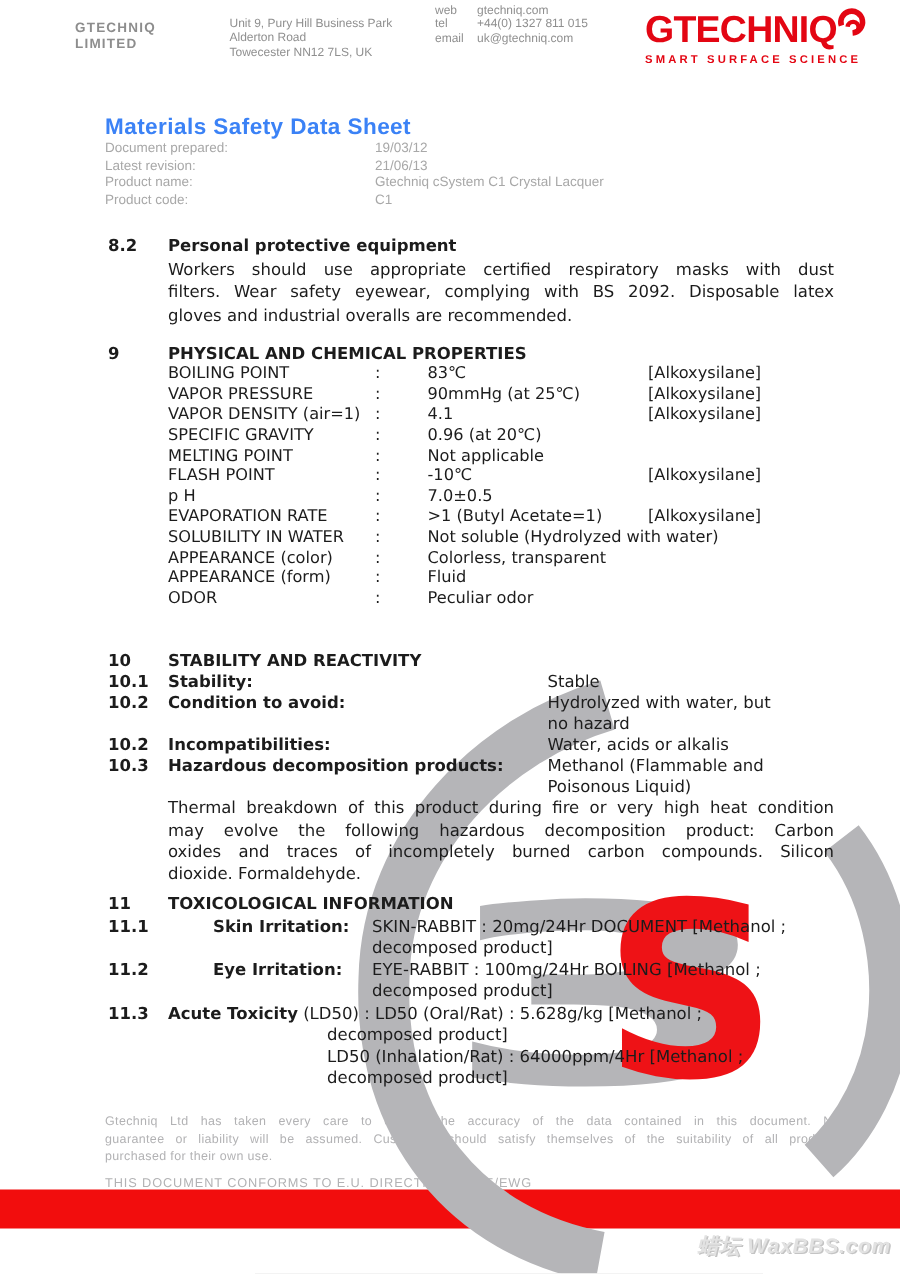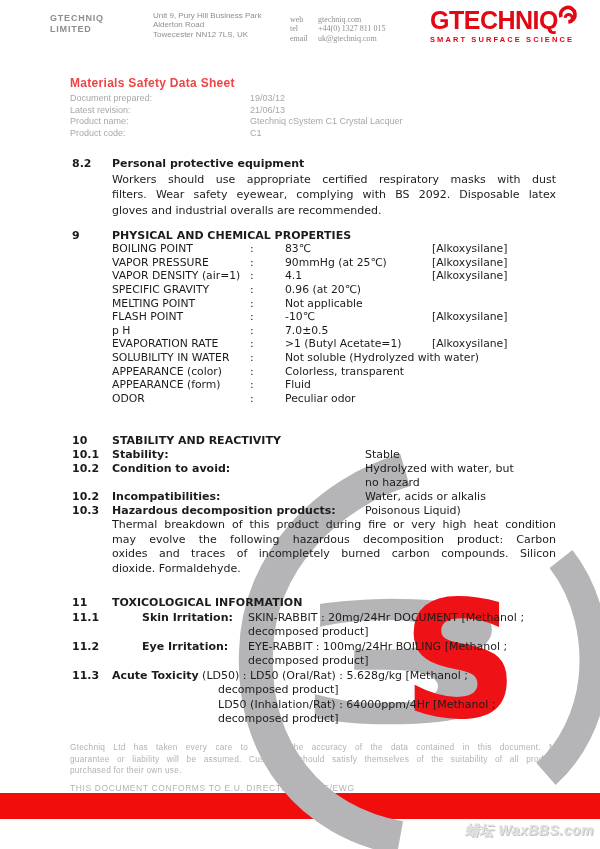--- a/index.html
+++ b/index.html
@@ -9,33 +9,33 @@
 
   
   .under-layer{position:absolute;inset:0;z-index:1;}
   .wm-layer{position:absolute;inset:0;z-index:2;pointer-events:none;}
   .content-layer{position:absolute;inset:0;z-index:3;}
 
   
   .co-name{left:50px;top:13px;font-family:"Liberation Sans",sans-serif;font-size:9px;font-weight:bold;
            color:#8d8d8d;letter-spacing:0.8px;line-height:10.5px;}
   .addr{left:153px;top:11px;font-family:"Liberation Sans",sans-serif;font-size:8px;color:#8f8f8f;line-height:9.4px;}
-  .contact{left:290px;top:15px;font-family:Liberation Serif, serif;font-size:8px;color:#8f8f8f;line-height:9.4px;}
+  .contact{left:290px;top:2px;font-family:Liberation Sans, sans-serif;font-size:8px;color:#8f8f8f;line-height:9.4px;}
   .contact .lbl{display:inline-block;width:28px;}
   .logo{left:430px;top:8px;width:168px;}
   .logo-row{display:flex;align-items:flex-start;}
   .logo-text{font-family:"Liberation Sans",sans-serif;font-weight:bold;font-size:25px;color:#e30613;
              letter-spacing:-0.5px;line-height:25px;}
   .logo-swirl{margin-left:-1px;margin-top:-4px;}
   .logo-tagline{font-family:"Liberation Sans",sans-serif;font-weight:bold;font-size:7.5px;color:#e30613;
                 letter-spacing:2.1px;margin-top:2px;white-space:nowrap;}
 
   
-  .doc-title{left:70px;top:76px;font-family:"Liberation Sans",sans-serif;font-size:12px;font-weight:bold;
-             color:#ef4444;letter-spacing:0.3px;}
+  .doc-title{left:70px;top:76px;font-family:"Liberation Sans",sans-serif;font-size:15px;font-weight:bold;
+             color:#3b82f6;letter-spacing:0.3px;}
   .doc-info{left:70px;top:93px;font-family:"Liberation Sans",sans-serif;font-size:9px;color:#a8a8a8;line-height:11.7px;}
   .doc-info .lbl{display:inline-block;width:180px;}
 
   
   .body-txt{font-size:11px;}
   .hrow{display:flex;font-weight:bold;}
   .numcol{width:40px;flex:0 0 40px;font-weight:bold;}
 
   .sec82{left:72px;top:156px;width:484px;line-height:15.5px;}
   .sec82 .para{padding-left:40px;}
@@ -269,20 +269,21 @@
         <span class="s10-label">Incompatibilities:</span>
         <span class="s10-val">
           <div>Water, acids or alkalis</div>
 
         </span>
       </div>
       <div class="s10-row">
         <span class="numcol">10.3</span>
         <span class="s10-label">Hazardous decomposition products:</span>
         <span class="s10-val">
+          <div>Methanol (Flammable and</div>
           <div>Poisonous Liquid)</div>
         </span>
       </div>
       <div class="para">
         <div class="jline">Thermal breakdown of this product during fire or very high heat condition</div>
         <div class="jline">may evolve the following hazardous decomposition product: Carbon</div>
         <div class="jline">oxides and traces of incompletely burned carbon compounds. Silicon</div>
         <div>dioxide. Formaldehyde.</div>
       </div>
     </div>

